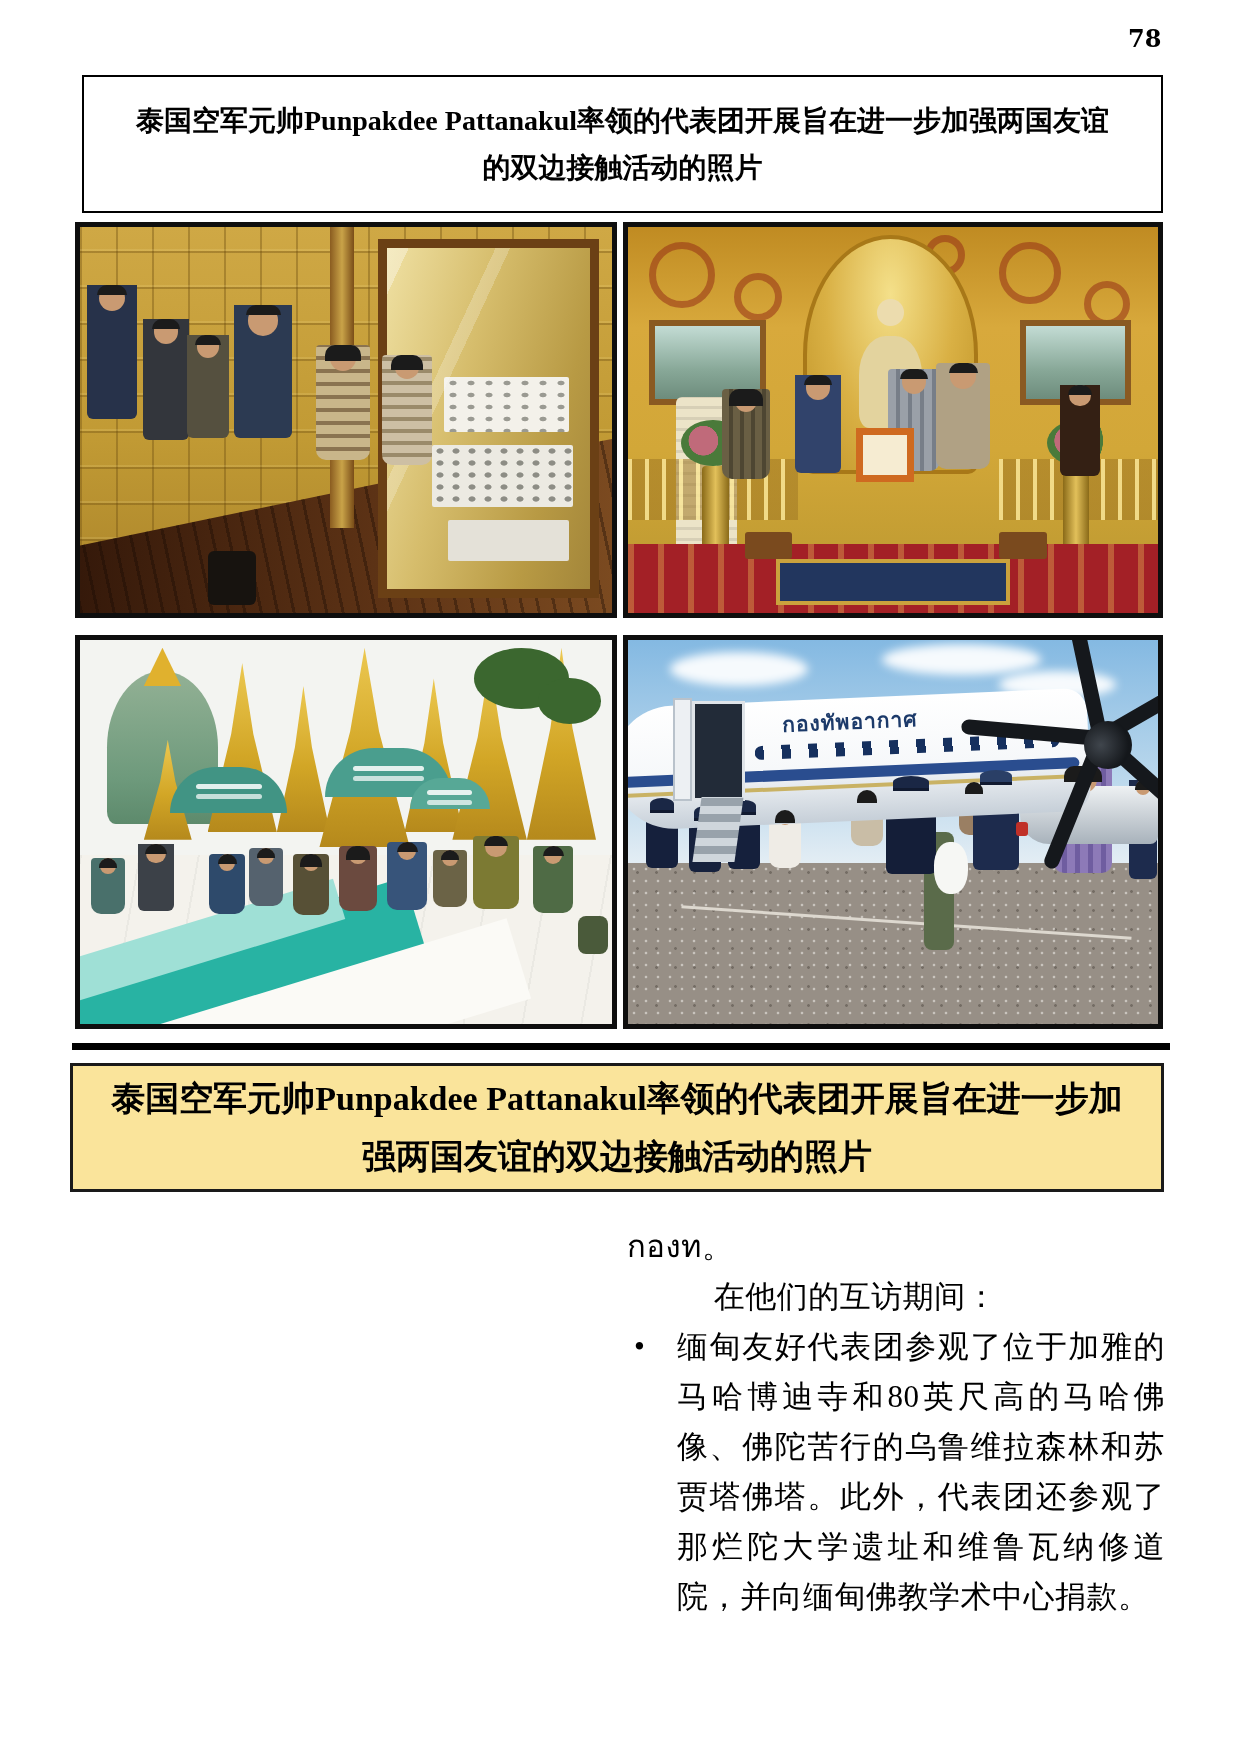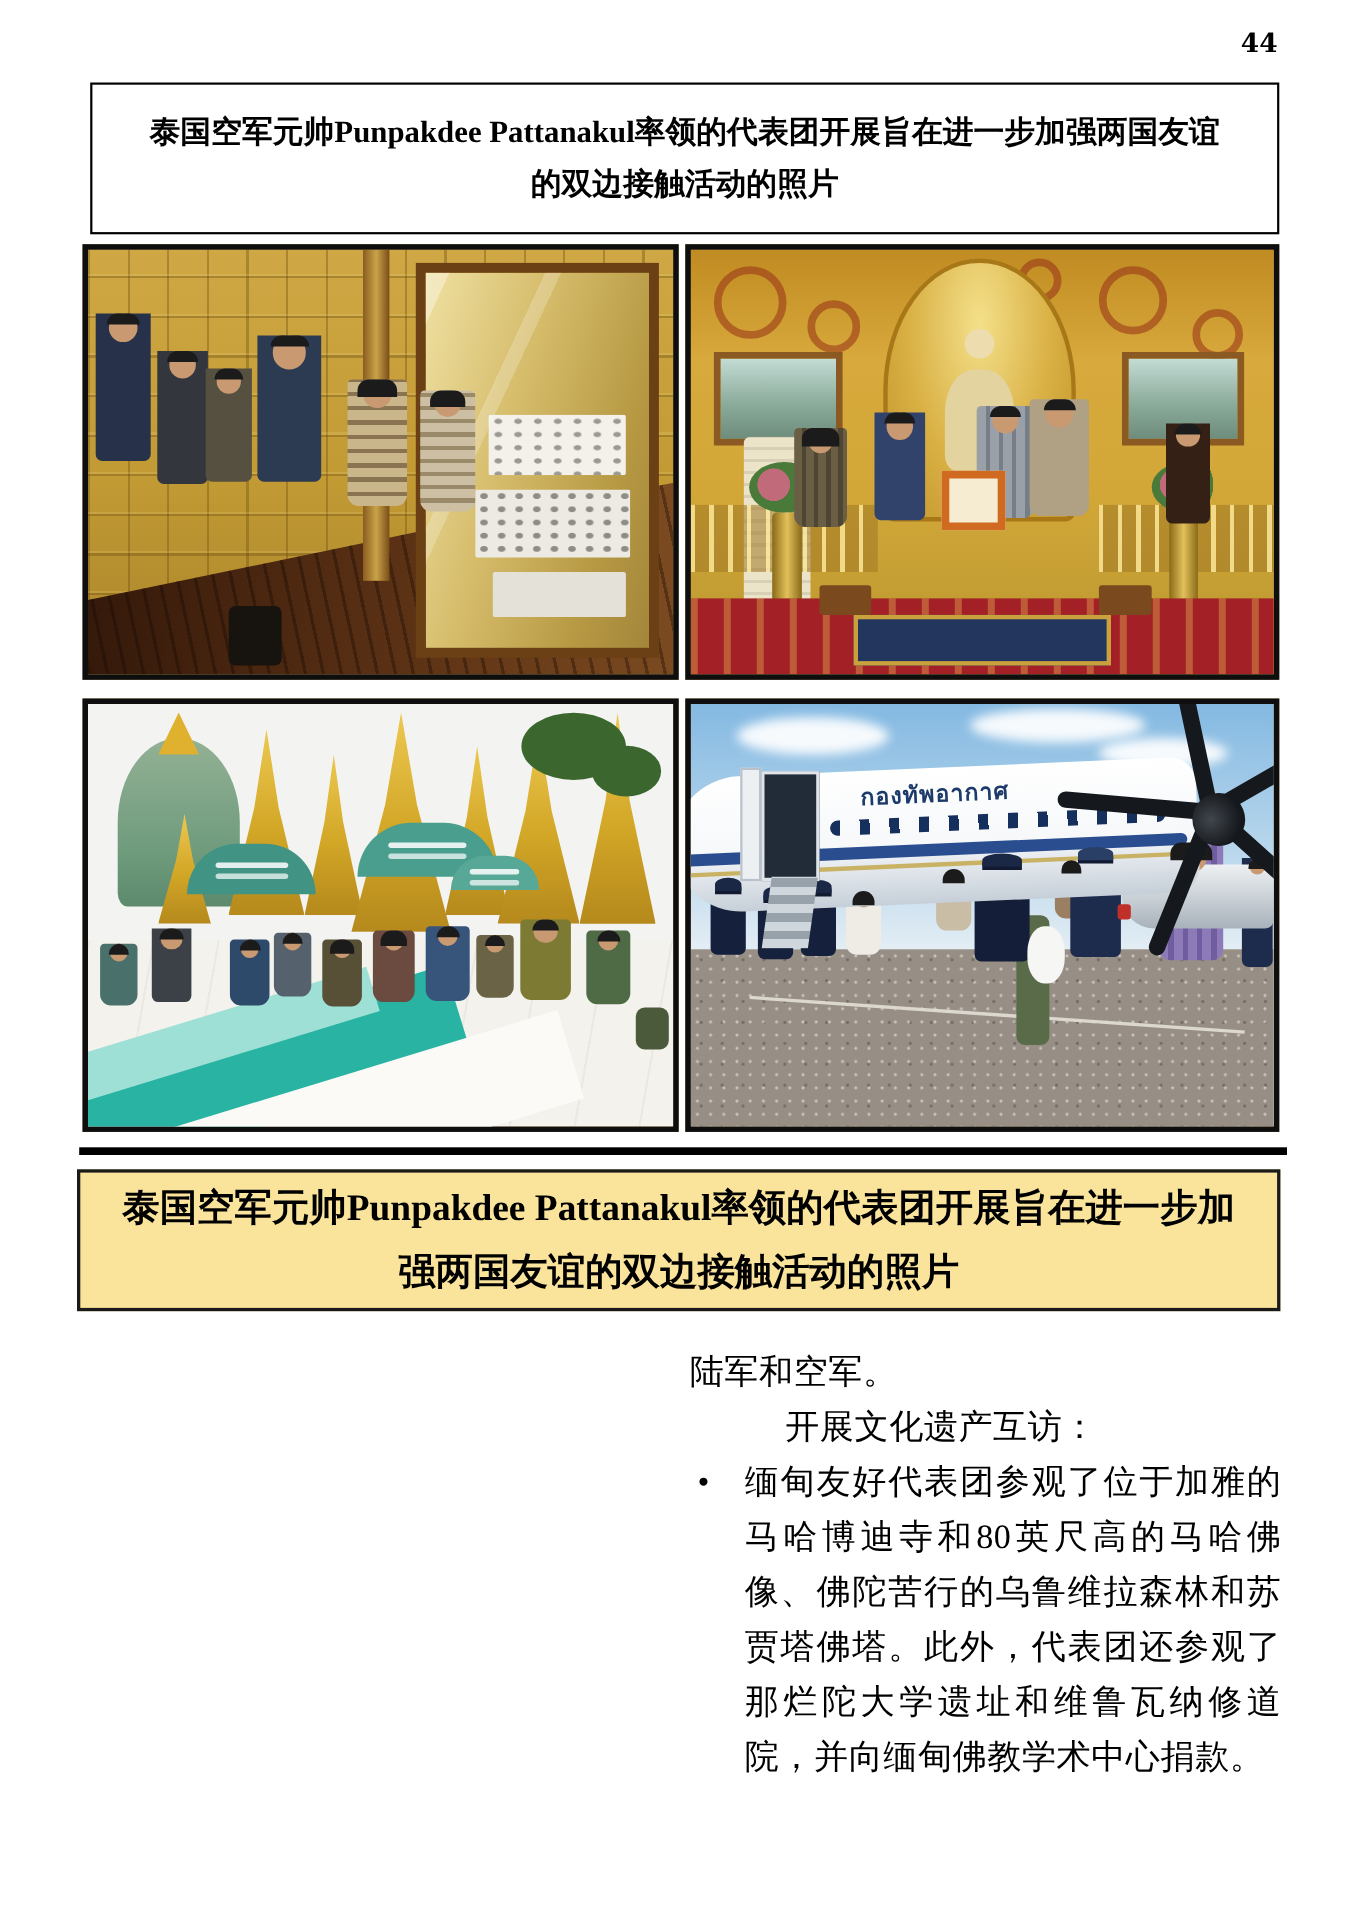--- a/index.html
+++ b/index.html
@@ -130,21 +130,21 @@
       background-image:radial-gradient(rgba(250,248,244,.5) 1px,transparent 1.7px),
       radial-gradient(rgba(62,56,50,.4) 1px,transparent 1.7px);
       background-size:12px 12px,19px 19px;}
   .p4-crack{left:10%;bottom:26%;width:85%;height:3px;background:#ddd8cf;transform:rotate(4deg);}
 </style>
 </head>
 <body>
 
 <div class="page">
 
-  <div class="page-number">44</div>
+  <div class="page-number">78</div>
 
   <div class="header-box">
     <span>泰国空军元帅Punpakdee Pattanakul率领的代表团开展旨在进一步加强两国友谊的双边接触活动的照片</span>
   </div>
 
   <div class="photo" id="photo1">
     <div class="p1-wall"></div>
     <div class="p1-floor"></div>
     <div class="p1-pillar"></div>
     <div class="p1-case">
@@ -427,21 +427,21 @@
   </div>
 
   <div class="divider"></div>
 
   <div class="highlight-box" style="background: rgb(250, 228, 155);">
     <span>泰国空军元帅Punpakdee Pattanakul率领的代表团开展旨在进一步加强两国友谊的双边接触活动的照片</span>
   </div>
 
 
   <div class="col-right">
-    <p class="cont">陆军和空军。</p>
-    <p class="intro">开展文化遗产互访：</p>
+    <p class="cont">กองท。</p>
+    <p class="intro">在他们的互访期间：</p>
     <div class="bullet-item">
       <span class="bullet-marker">•</span>
       <span class="bullet-text">缅甸友好代表团参观了位于加雅的马哈博迪寺和80英尺高的马哈佛像、佛陀苦行的乌鲁维拉森林和苏贾塔佛塔。此外，代表团还参观了那烂陀大学遗址和维鲁瓦纳修道院，并向缅甸佛教学术中心捐款。</span>
     </div>
   </div>
 
 </div>
 
 </body></html>

